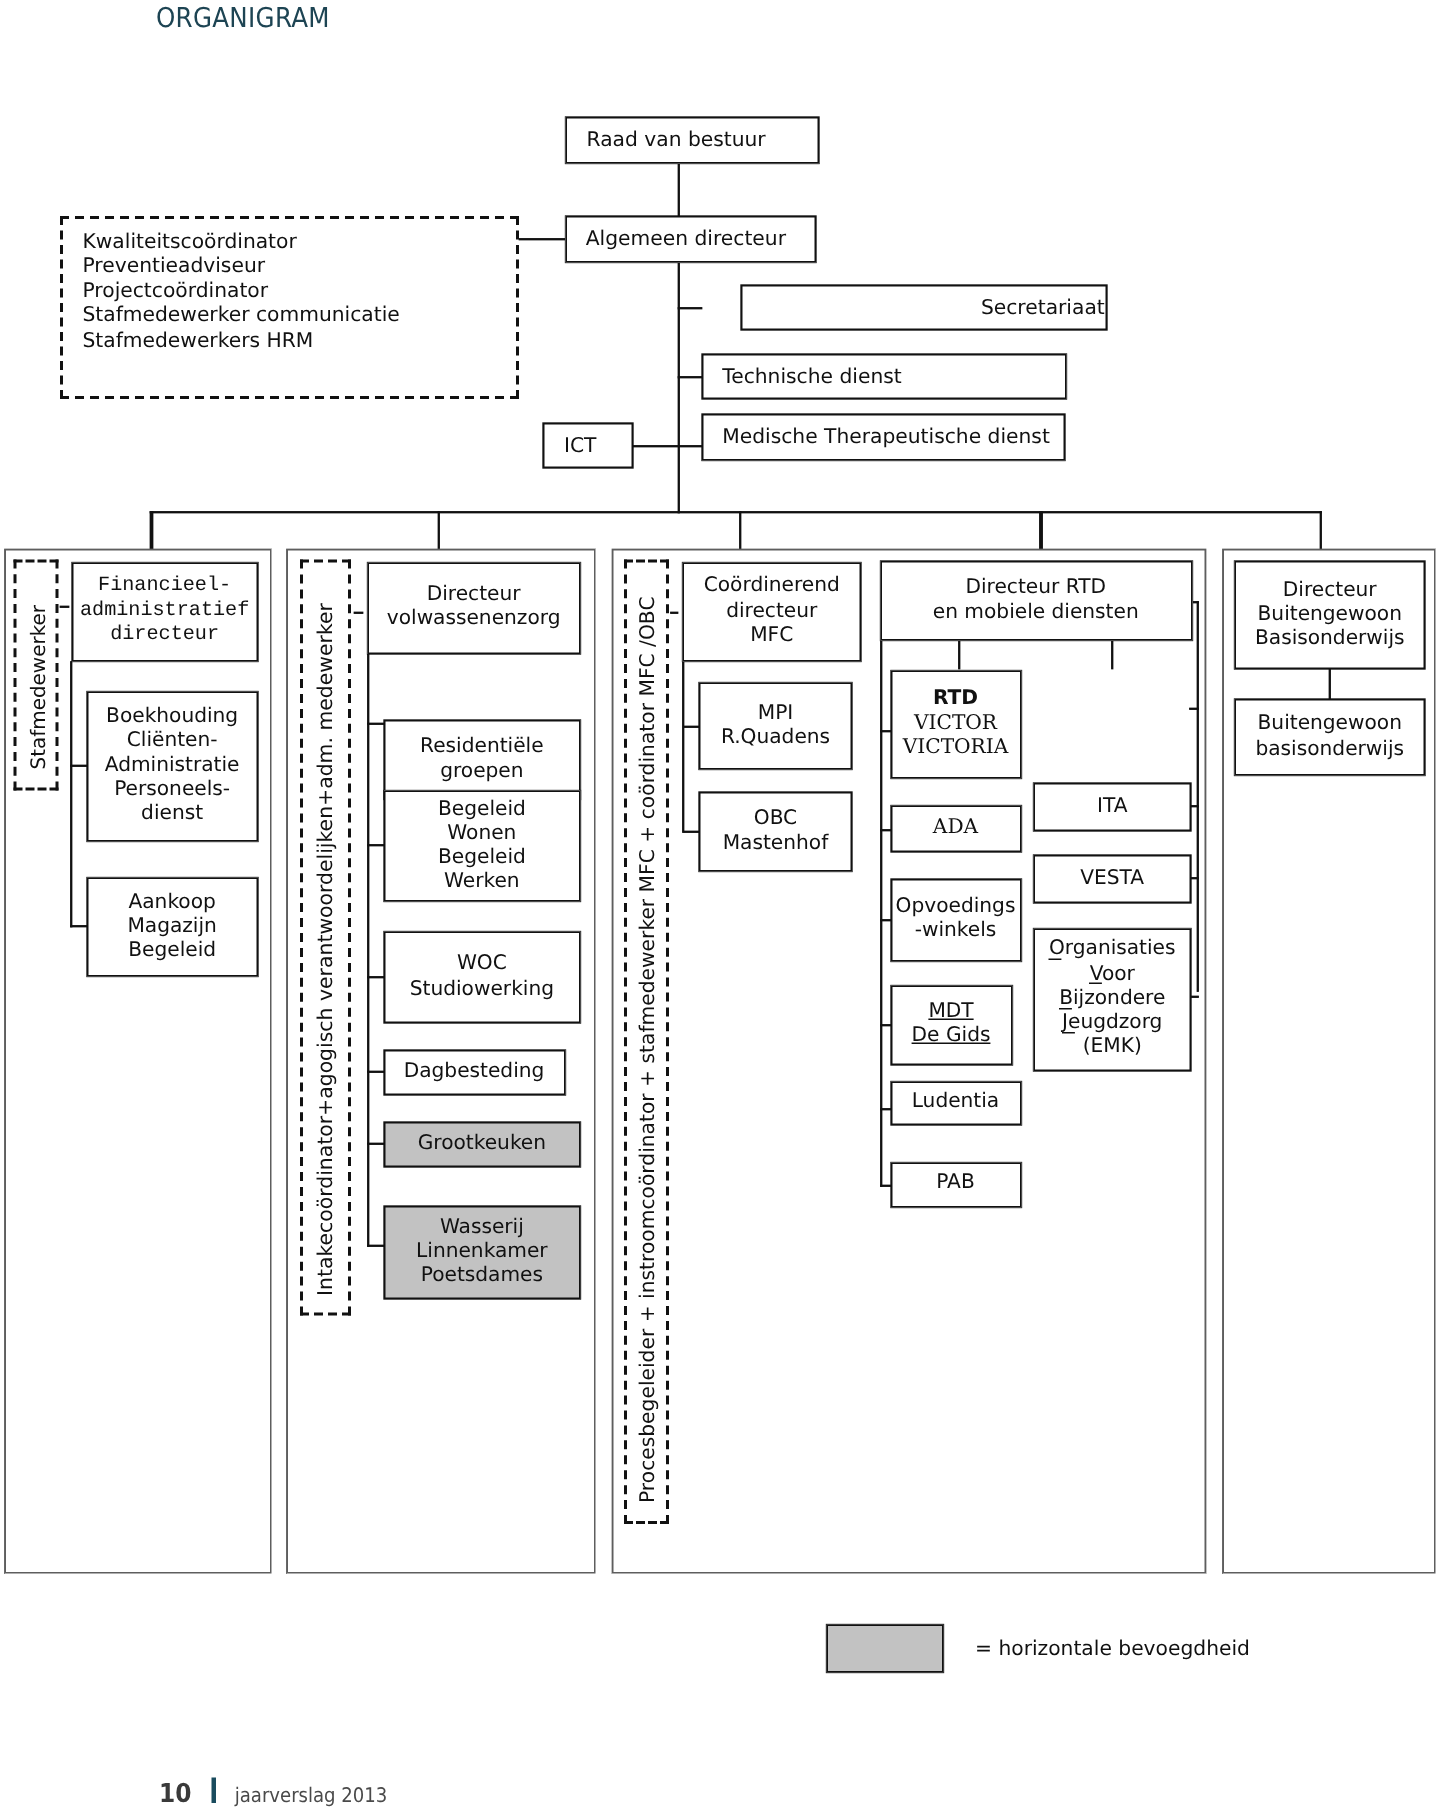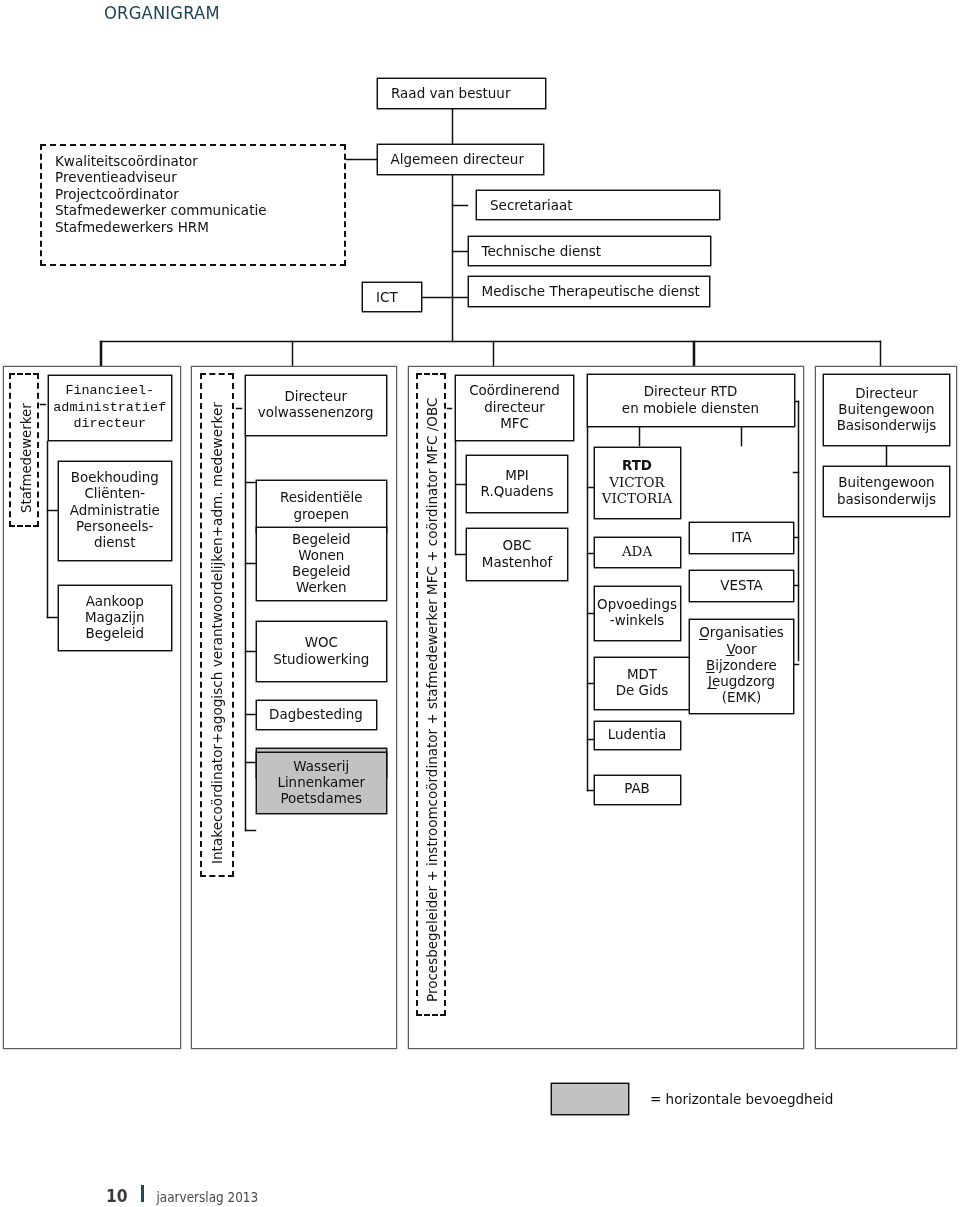--- a/index.html
+++ b/index.html
@@ -38,21 +38,21 @@
       <div>Projectcoördinator</div>
       <div>Stafmedewerker communicatie</div>
       <div>Stafmedewerkers HRM</div>
     </div>
 <div class="bx lft" style="left:377px;top:78px;width:169px;height:30.5px;">
       <span>Raad van bestuur</span>
     </div>
 <div class="bx lft" style="left:376.5px;top:144px;width:167px;height:30.5px;">
       <span>Algemeen directeur</span>
     </div>
-<div class="bx lft" style="left:476px;top:189.5px;width:243.5px;height:30.5px;">
+<div class="bx lft" style="left:494px;top:189.5px;width:243.5px;height:30.5px;align-items:flex-end;">
       <span>Secretariaat</span>
     </div>
 <div class="bx lft" style="left:467.5px;top:235.5px;width:243.5px;height:30.5px;">
       <span>Technische dienst</span>
     </div>
 <div class="bx lft" style="left:467.5px;top:276px;width:242px;height:30.5px;">
       <span>Medische Therapeutische dienst</span>
     </div>
 <div class="bx lft" style="left:362px;top:281.5px;width:60px;height:30.5px;">
       <span>ICT</span>
@@ -119,21 +119,21 @@
 <div class="bx" style="left:255.5px;top:621px;width:131.5px;height:61px;">
       <span class="">WOC</span>
       <span class="">Studiowerking</span>
     </div>
 <div class="bx" style="left:255.5px;top:700px;width:121px;height:30px;">
       <span class="">Dagbesteding</span>
     </div>
 <div class="bx sh" style="left:255.5px;top:748px;width:131.5px;height:30px;">
       <span class="">Grootkeuken</span>
     </div>
-<div class="bx sh" style="left:255.5px;top:752px;width:131.5px;height:62px;">
+<div class="bx sh" style="left:255.5px;top:804px;width:131.5px;height:62px;">
       <span class="">Wasserij</span>
       <span class="">Linnenkamer</span>
       <span class="">Poetsdames</span>
     </div>
 <div class="ln" style="left:235.8px;top:407.5px;width:6px;height:1.5px;"></div>
 <div class="ln" style="left:245px;top:436px;width:1px;height:395px;"></div>
 <div class="ln" style="left:245px;top:481.5px;width:11px;height:1px;"></div>
 <div class="ln" style="left:245px;top:563px;width:11px;height:1px;"></div>
 <div class="ln" style="left:245px;top:650.5px;width:11px;height:1px;"></div>
 <div class="ln" style="left:245px;top:714px;width:11px;height:1px;"></div>
@@ -169,21 +169,21 @@
       <span class="serif">VICTOR</span>
       <span class="serif">VICTORIA</span>
     </div>
 <div class="bx" style="left:593.5px;top:537px;width:87px;height:30.5px;">
       <span class="serif">ADA</span>
     </div>
 <div class="bx" style="left:593.5px;top:585.5px;width:87px;height:55.5px;">
       <span class="">Opvoedings</span>
       <span class="">-winkels</span>
     </div>
-<div class="bx" style="left:593.5px;top:656.5px;width:97px;height:53px;">
+<div class="bx" style="left:593.5px;top:656.5px;width:81px;height:53px;text-decoration:underline;">
       <span class="">MDT</span>
       <span class="">De Gids</span>
     </div>
 <div class="bx" style="left:593.5px;top:721px;width:87px;height:29px;text-align:center;">
       <span class="">Ludentia</span>
     </div>
 <div class="bx" style="left:593.5px;top:774.5px;width:87px;height:30px;">
       <span class="">PAB</span>
     </div>
 <div class="bx" style="left:689px;top:522px;width:105px;height:32px;">

